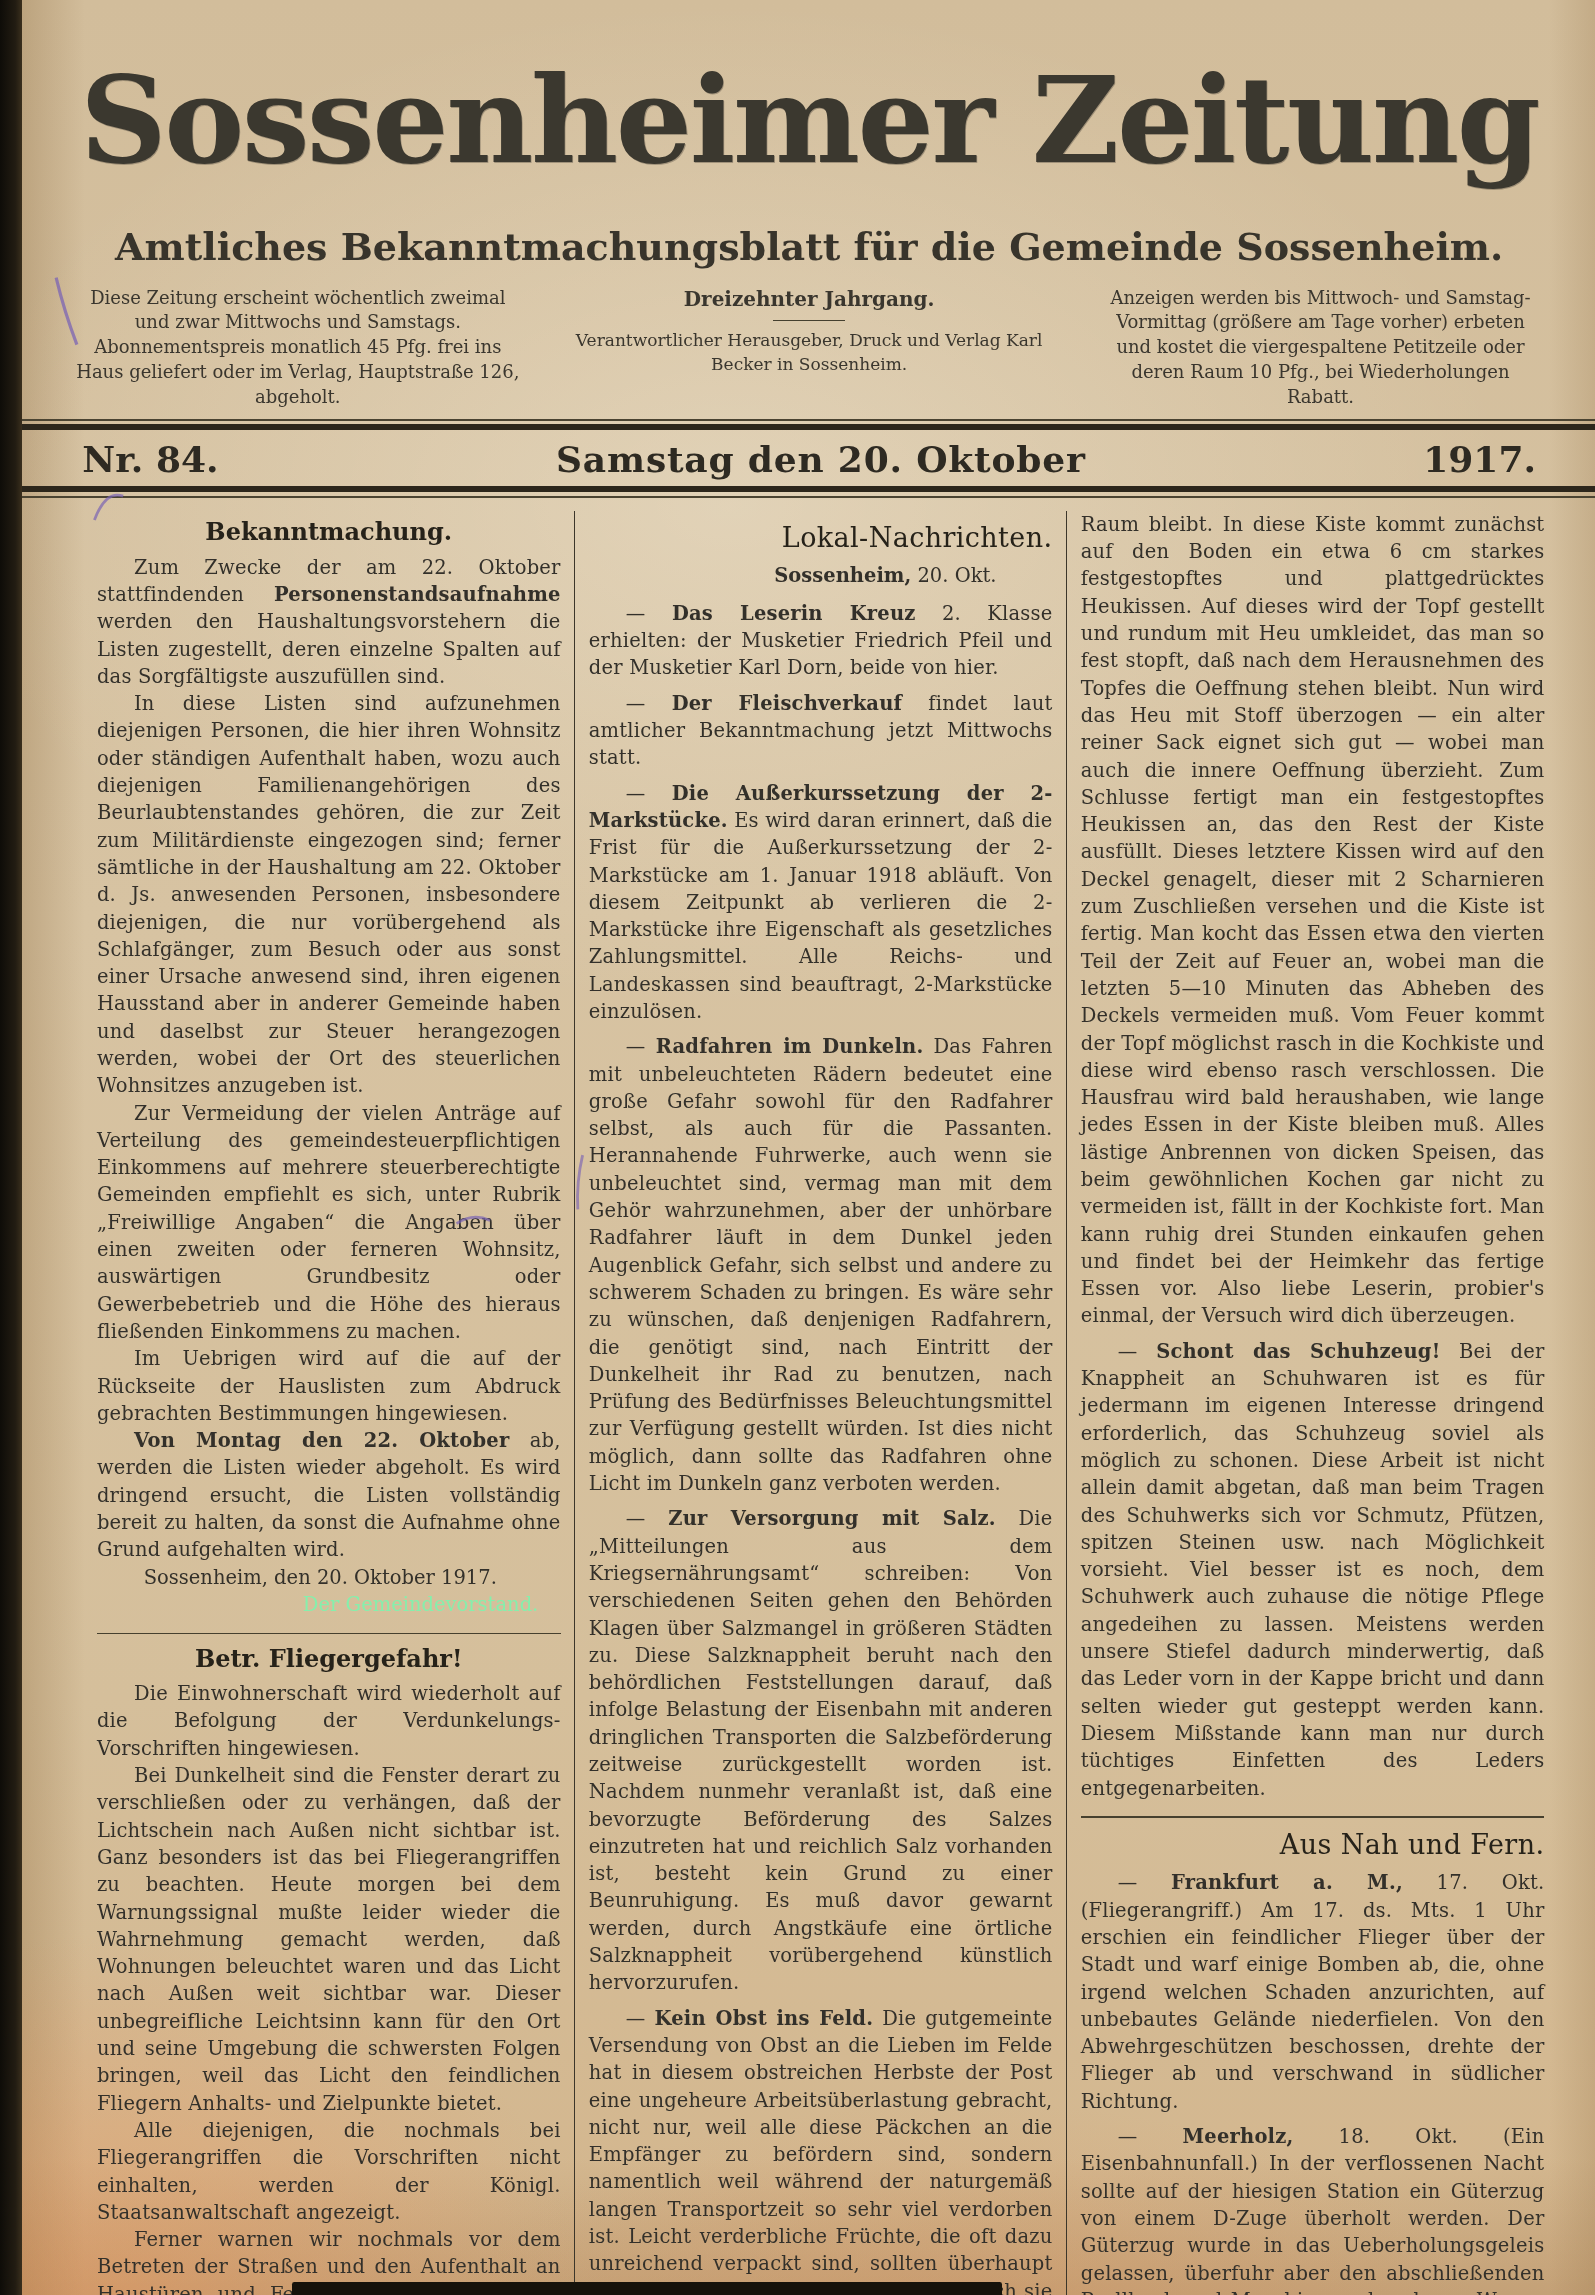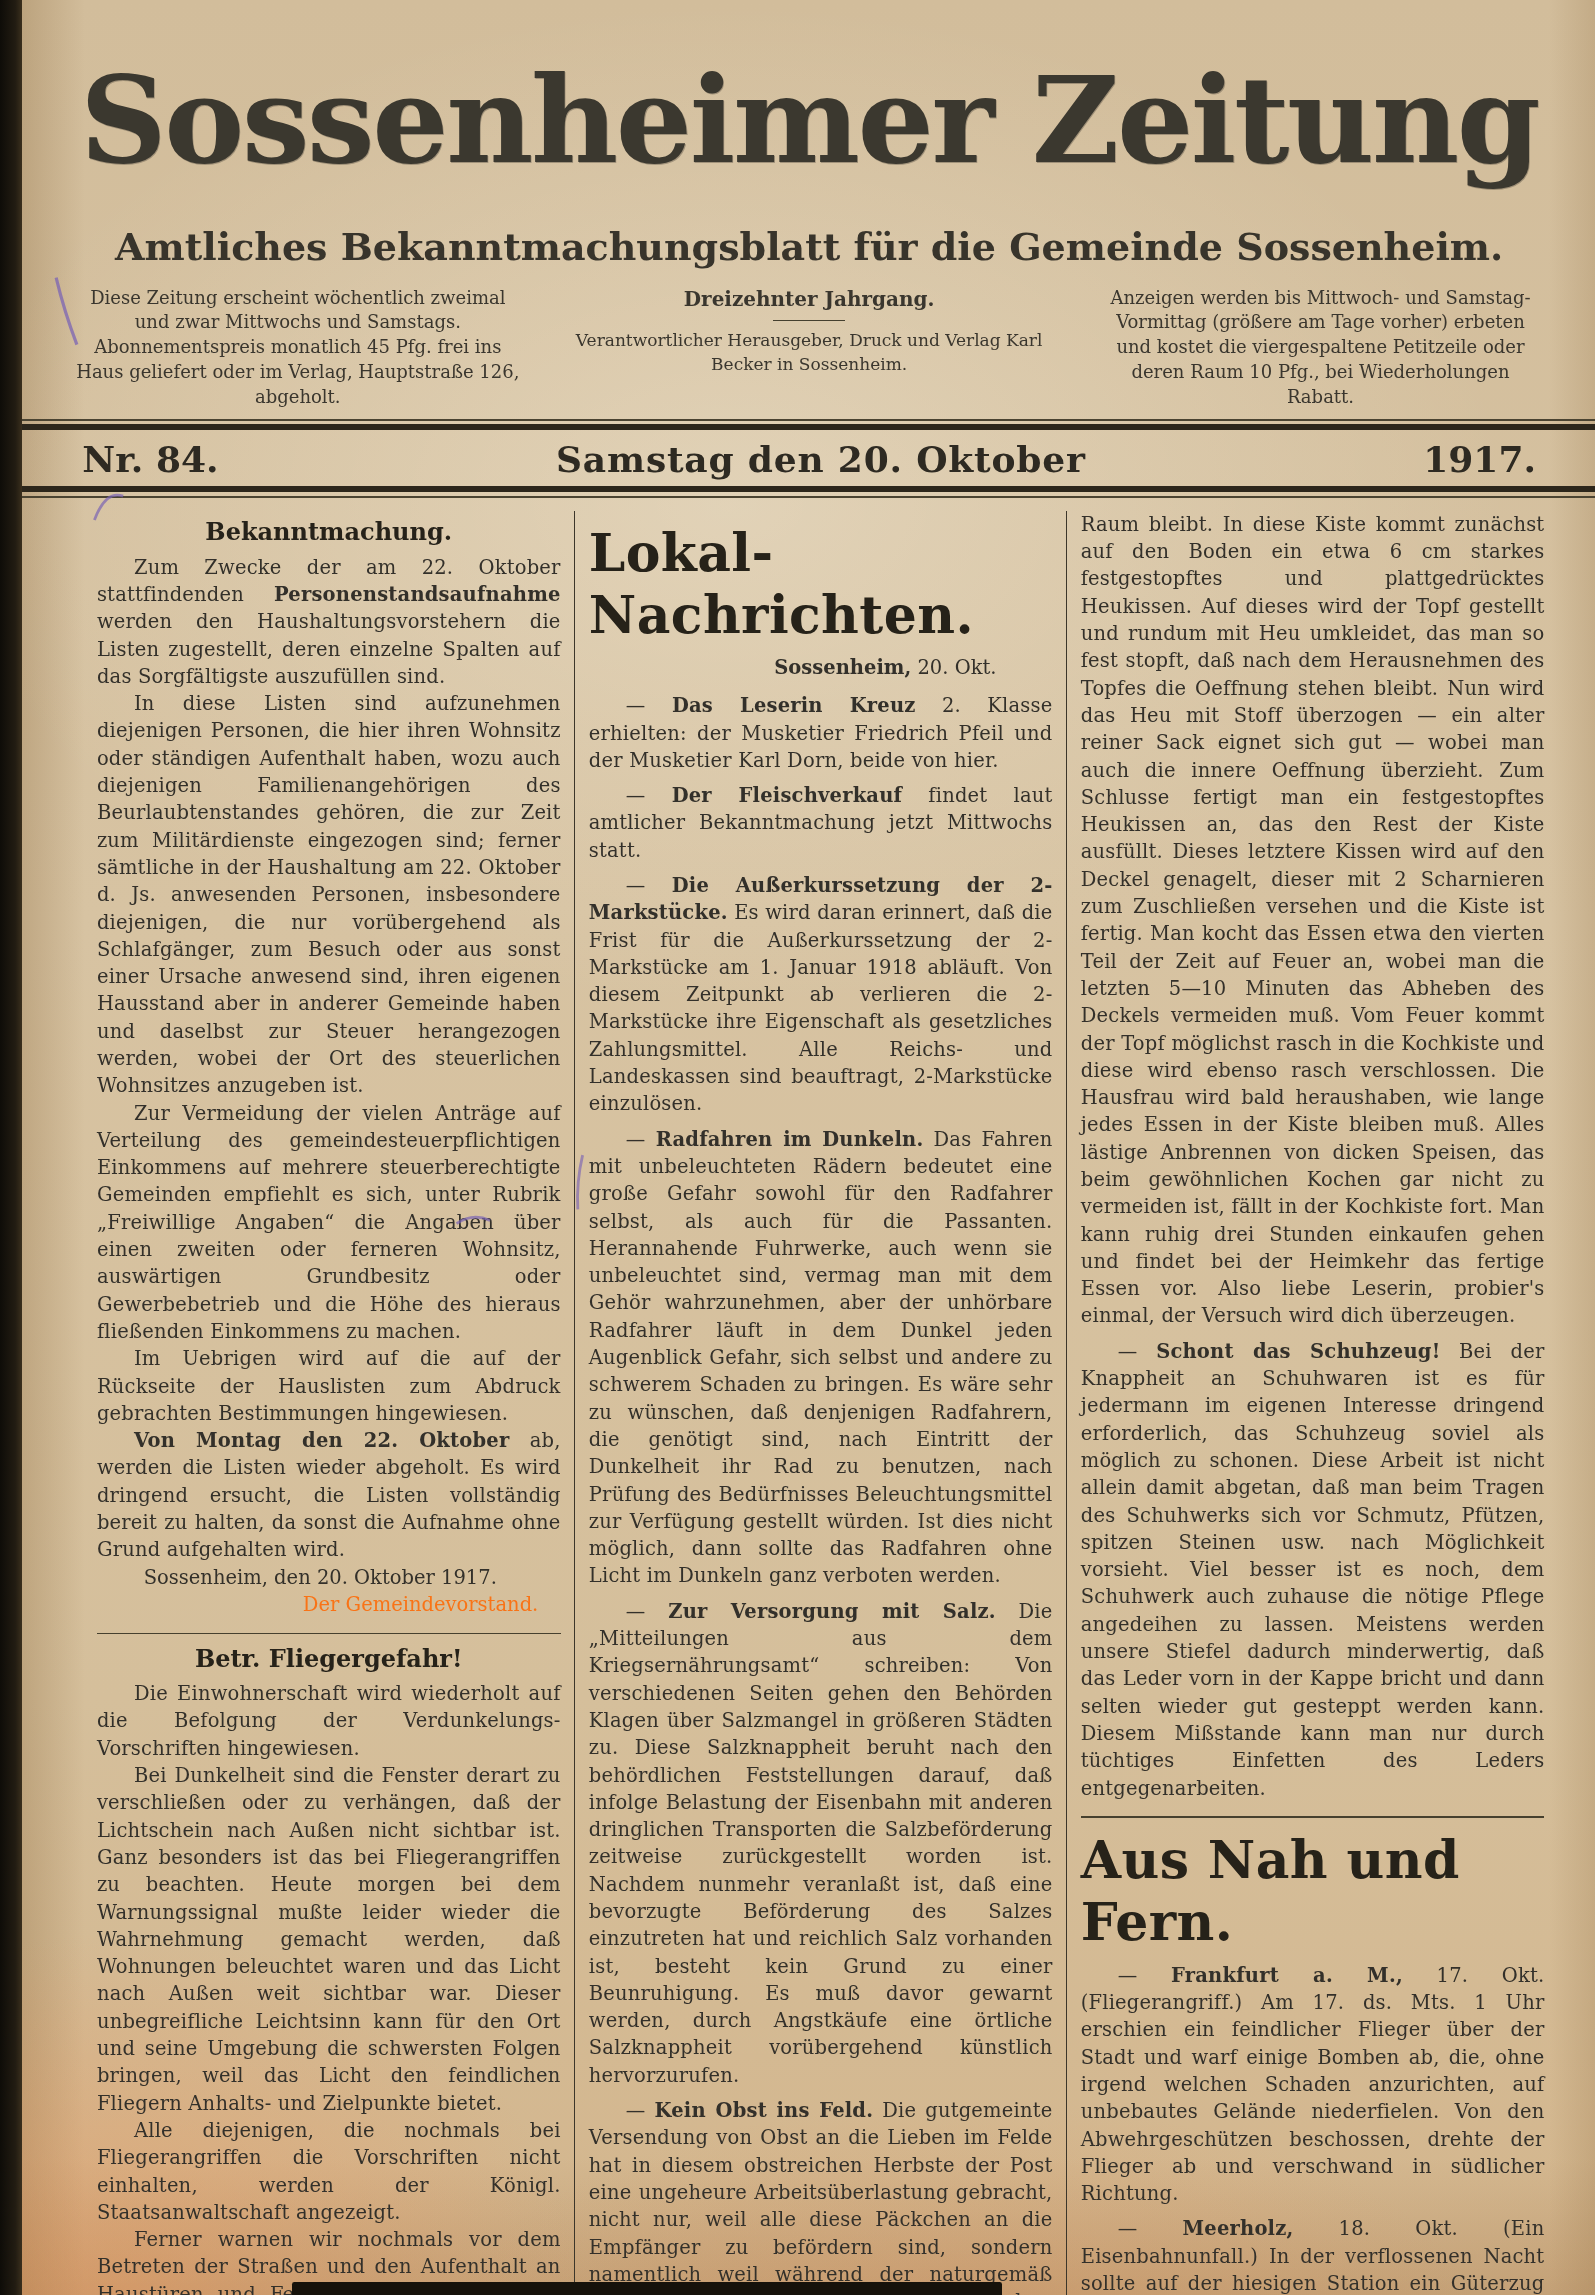--- a/index.html
+++ b/index.html
@@ -69,29 +69,29 @@
   }
   .para.noindent{text-indent:0;}
   .para.news{margin-top:8px;}
   .para .lead{font-weight:bold;}
   .para .dash{font-weight:normal;}
   .col-h2{
     text-align:center;font-weight:bold;font-size:24px;line-height:1.25;
     color:#262219;margin:6.4px 0 6.4px;
   }
   .col-h1{
-    text-align:left;font-weight:bold;font-size:52px;line-height:1.2;
+    text-align:right;font-weight:normal;font-size:27px;line-height:1.2;
     color:#262219;margin:11.2px 0 8px;letter-spacing:0.4px;
   }
   .dateline{
     text-align:right;padding-right:56px;font-size:19.5px;margin:9.6px 0 12.8px;color:#33302a;
   }
   .dateline .lead{font-weight:bold;}
   .sig{font-size:19.5px;line-height:1.4;text-indent:2.4em;color:#33302a;}
-  .sigr{font-size:19.5px;line-height:1.4;text-align:right;padding-right:22.3px;color:#f97316;margin-bottom:9px;}
+  .sigr{font-size:19.5px;line-height:1.4;text-align:right;padding-right:22.3px;color:#86efac;margin-bottom:9px;}
   .rule{height:1.6px;background:#46402e;margin:14.4px 0 9.6px;}
 </style>
 </head>
 <body>
 
 <div class="paper"></div>
 <div class="binding-strip"></div>
 
 <div class="sheet">
   <div class="masthead">Sossenheimer Zeitung</div>

